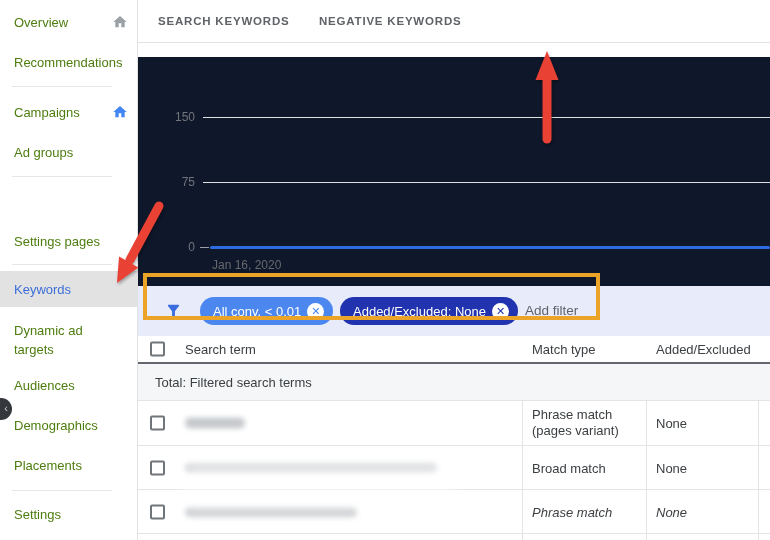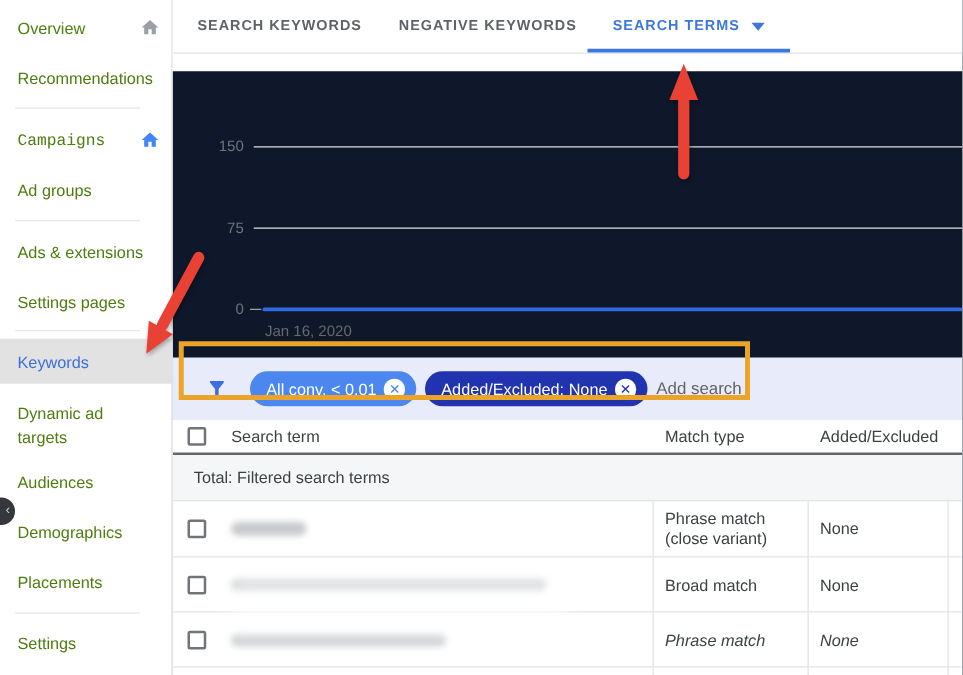--- a/index.html
+++ b/index.html
@@ -76,30 +76,29 @@
   <aside class="sidebar">
     <div class="side-item" style="top:13px;">Overview</div>
     <svg class="home-ic" style="left:112px; top:14px;" viewBox="0 0 24 24" fill="#9aa0a6">
       <path d="M10 20v-6h4v6h5v-8h3L12 3 2 12h3v8z"></path>
       </svg>
 
     <div class="side-item" style="top:53px;">Recommendations</div>
 
     <div class="side-divider" style="top:86px;"></div>
 
-    <div class="side-item" style="top:103px;font-family:Liberation Mono, monospace;">Campaigns</div>
+    <div class="side-item" style="top:103px;">Campaigns</div>
     <svg class="home-ic" style="left:112px; top:104px;" viewBox="0 0 24 24" fill="#4285f4">
       <path d="M10 20v-6h4v6h5v-8h3L12 3 2 12h3v8z"></path>
       </svg>
 
     <div class="side-item" style="top:143px;">Ad groups</div>
 
     <div class="side-divider" style="top:176px;"></div>
 
-    <div class="side-item" style="top:192px;">Ads &amp; extensions</div>
 
     <div class="side-item" style="top:232px;">Settings pages</div>
 
     <div class="side-divider" style="top:264px;"></div>
 
     <div class="side-item selected" style="top:271px; height:36px; padding-top:9px;">Keywords</div>
 
     <div class="side-item" style="top:321px; width:100px;">Dynamic ad targets</div>
 
     <div class="side-item" style="top:416px;">Demographics</div>
@@ -109,27 +108,20 @@
     <div class="side-item" style="top:456px;">Placements</div>
 
     <div class="side-divider" style="top:490px;"></div>
 
     <div class="side-item" style="top:505px;">Settings</div>
   </aside>
 
   <header class="tabbar">
     <div class="tab" style="left:20px;">SEARCH KEYWORDS</div>
     <div class="tab" style="left:181px;">NEGATIVE KEYWORDS</div>
-    <div class="tab tab-st selected">
-      <span>SEARCH TERMS</span>
-      <svg width="11" height="7" viewBox="0 0 11 7">
-        <polygon points="0,0 11,0 5.5,6.5" fill="#3d78d8"></polygon>
-        </svg>
-      <span class="tab-underline"></span>
-    </div>
   </header>
 
   <main class="content">
 
     <div>
       <div class="gridline" style="top:60px;"></div>
       <div class="gridline" style="top:125px;"></div>
       <div class="ytick-label" style="left:27px; top:53px;">150</div>
       <div class="ytick-label" style="left:27px; top:118px;">75</div>
       <div class="ytick-label" style="left:27px; top:183px;">0</div>
@@ -146,21 +138,21 @@
       <div class="chip" style="left:62px; background:#4b87ee;">
         <span>All conv. &lt; 0.01</span>
         <span class="chip-close" style="color:#4b87ee;">✕</span>
       </div>
 
       <div class="chip" style="left:202px; background:#2133ae;">
         <span>Added/Excluded: None</span>
         <span class="chip-close" style="color:#2133ae;">✕</span>
       </div>
 
-      <div class="addfilter">Add search</div>
+      <div class="addfilter">Add filter</div>
     </div>
 
     <div class="table">
       <div class="col-div" style="left:384px;"></div>
       <div class="col-div" style="left:508px;"></div>
       <div class="col-div" style="left:620px;"></div>
 
       <div class="t-row t-header">
         <span class="cbx vcenter"></span>
         <span class="cell vcenter" style="left:47px;">Search term</span>
@@ -168,21 +160,21 @@
         <span class="cell vcenter" style="left:518px;">Added/Excluded</span>
       </div>
 
       <div class="t-row t-total">
         <span class="cell vcenter" style="left:17px;">Total: Filtered search terms</span>
       </div>
 
       <div class="t-row t-r1">
         <span class="cbx vcenter"></span>
         <span class="blur-pill" style="width:60px; height:11px;"></span>
-        <span class="cell vcenter" style="left:394px; width:106px; line-height:16px;">Phrase match (close variant)</span>
+        <span class="cell vcenter" style="left:394px; width:106px; line-height:16px;">Phrase match (pages variant)</span>
         <span class="cell vcenter" style="left:518px;">None</span>
       </div>
 
       <div class="t-row t-r2">
         <span class="cbx vcenter"></span>
         <span class="blur-pill" style="width:252px; height:10px;"></span>
         <span class="cell vcenter" style="left:394px;">Broad match</span>
         <span class="cell vcenter" style="left:518px;">None</span>
       </div>
 

